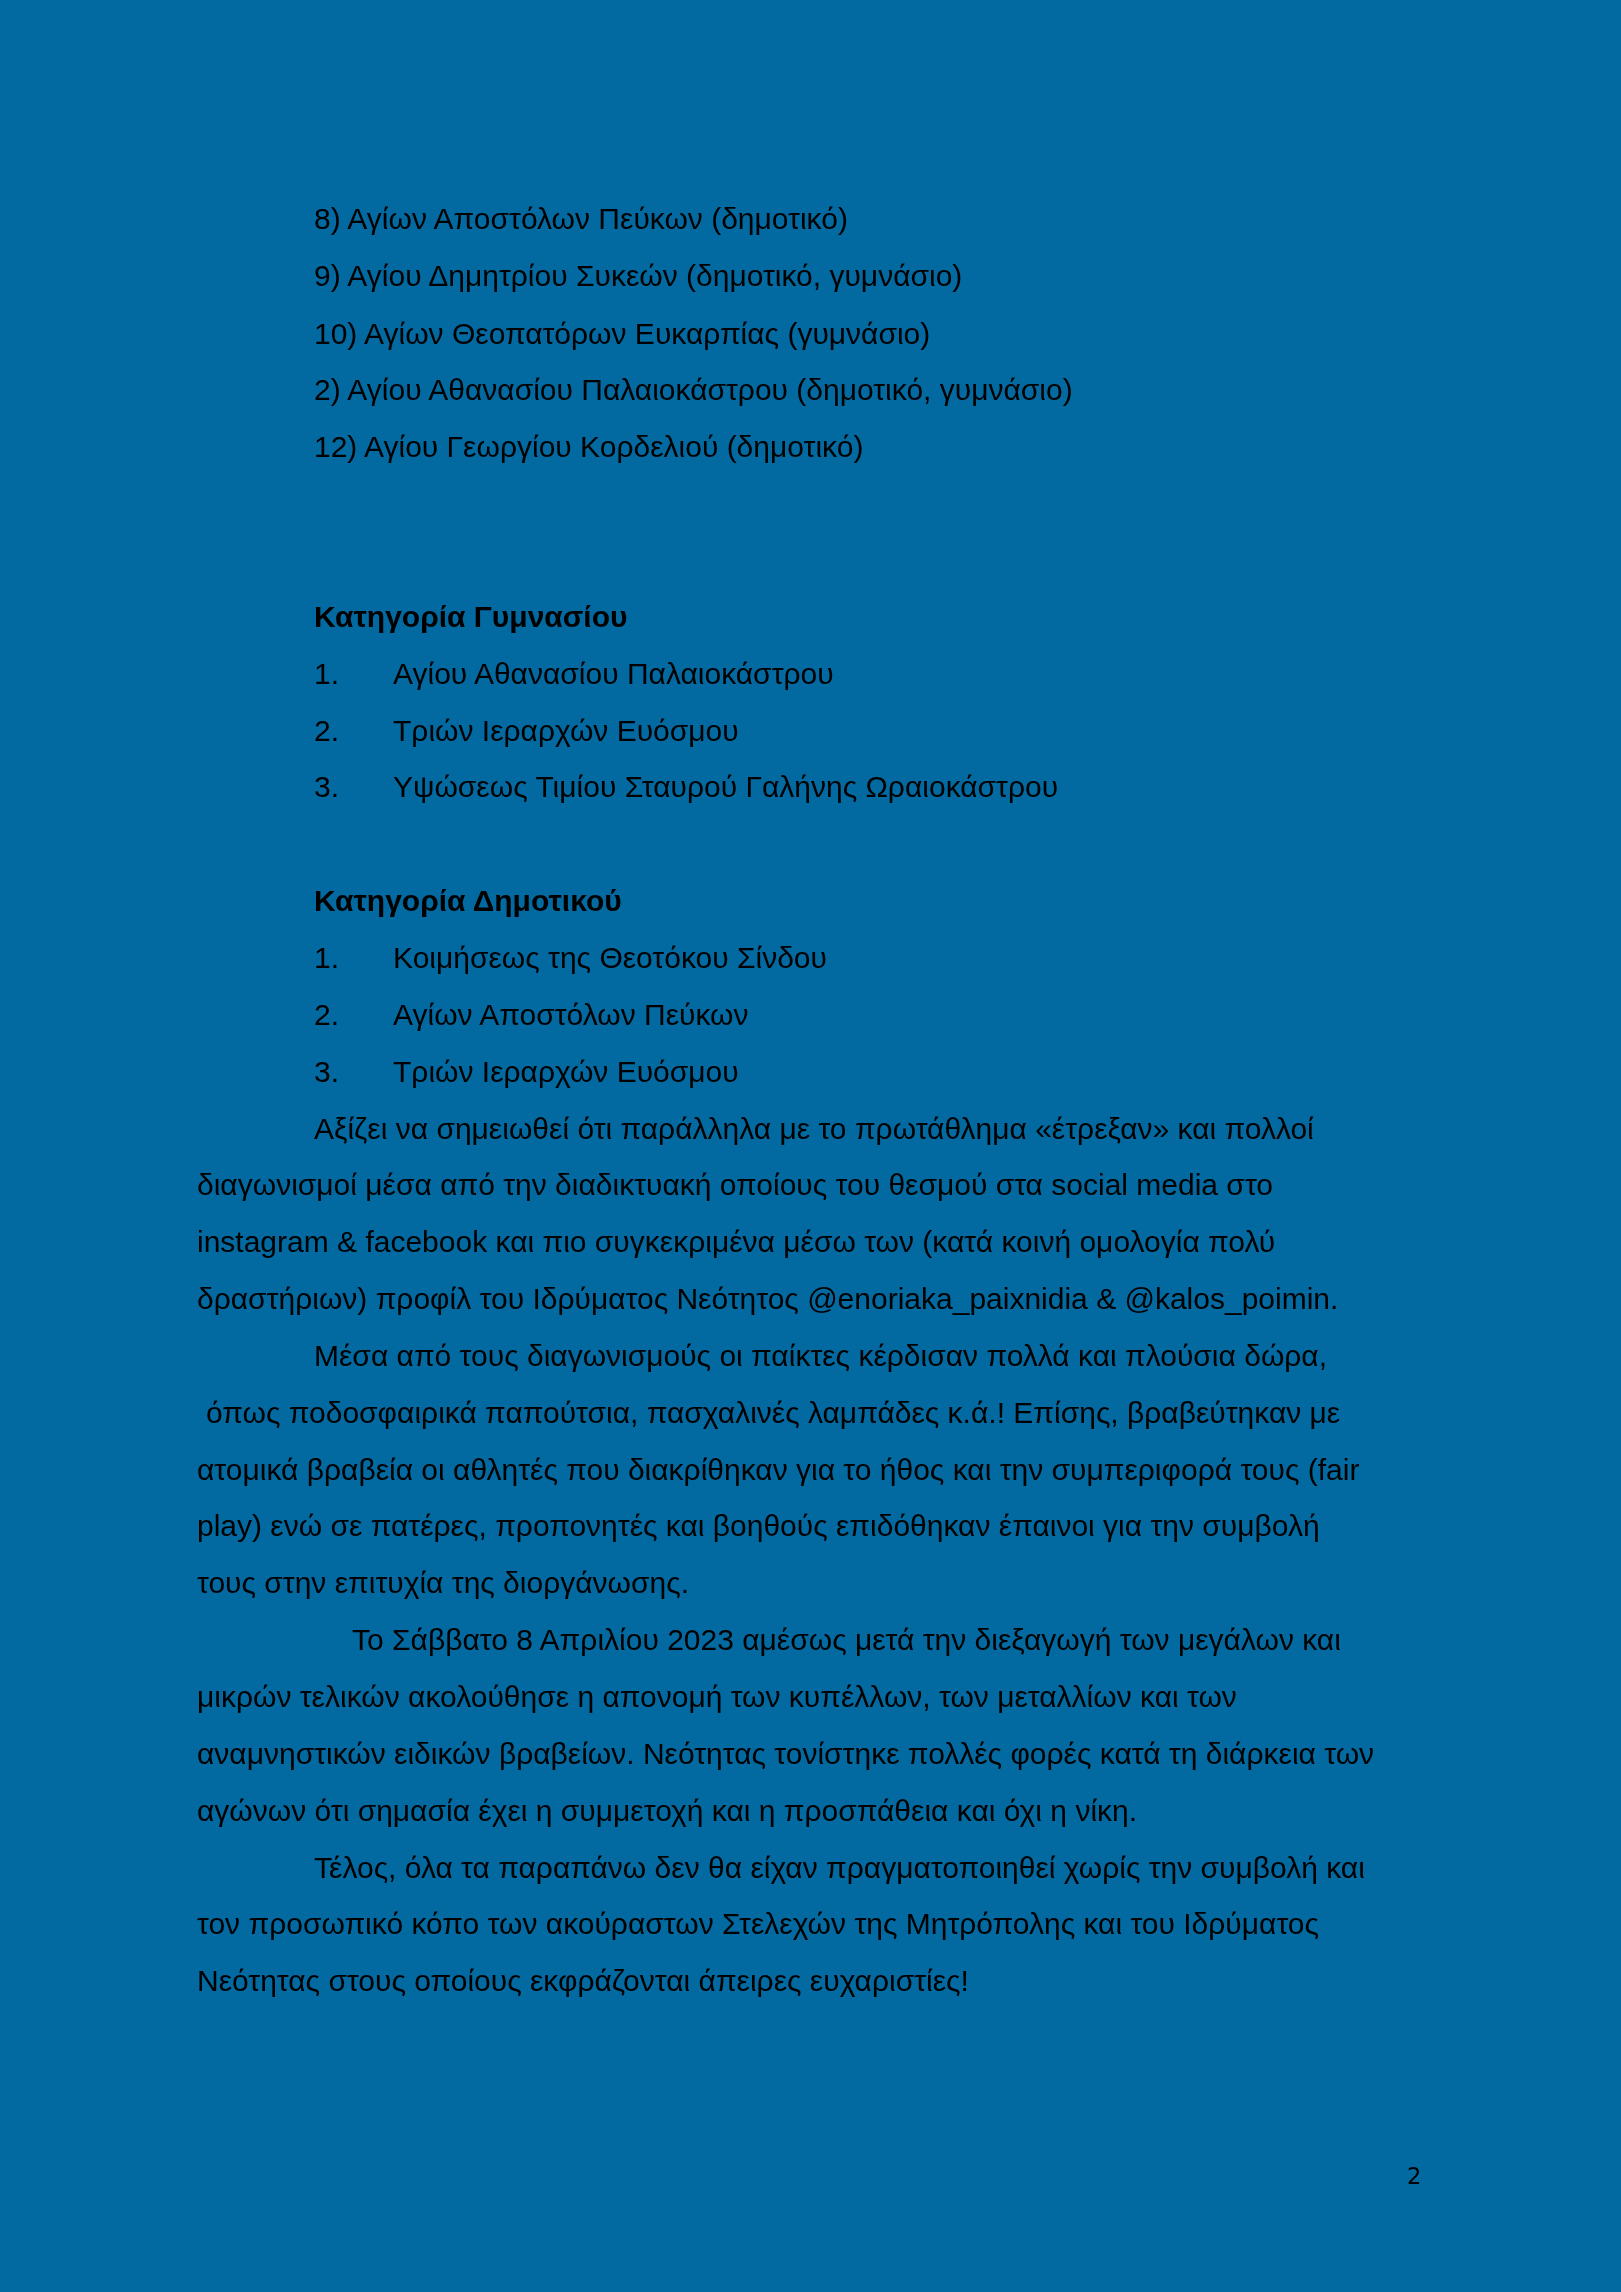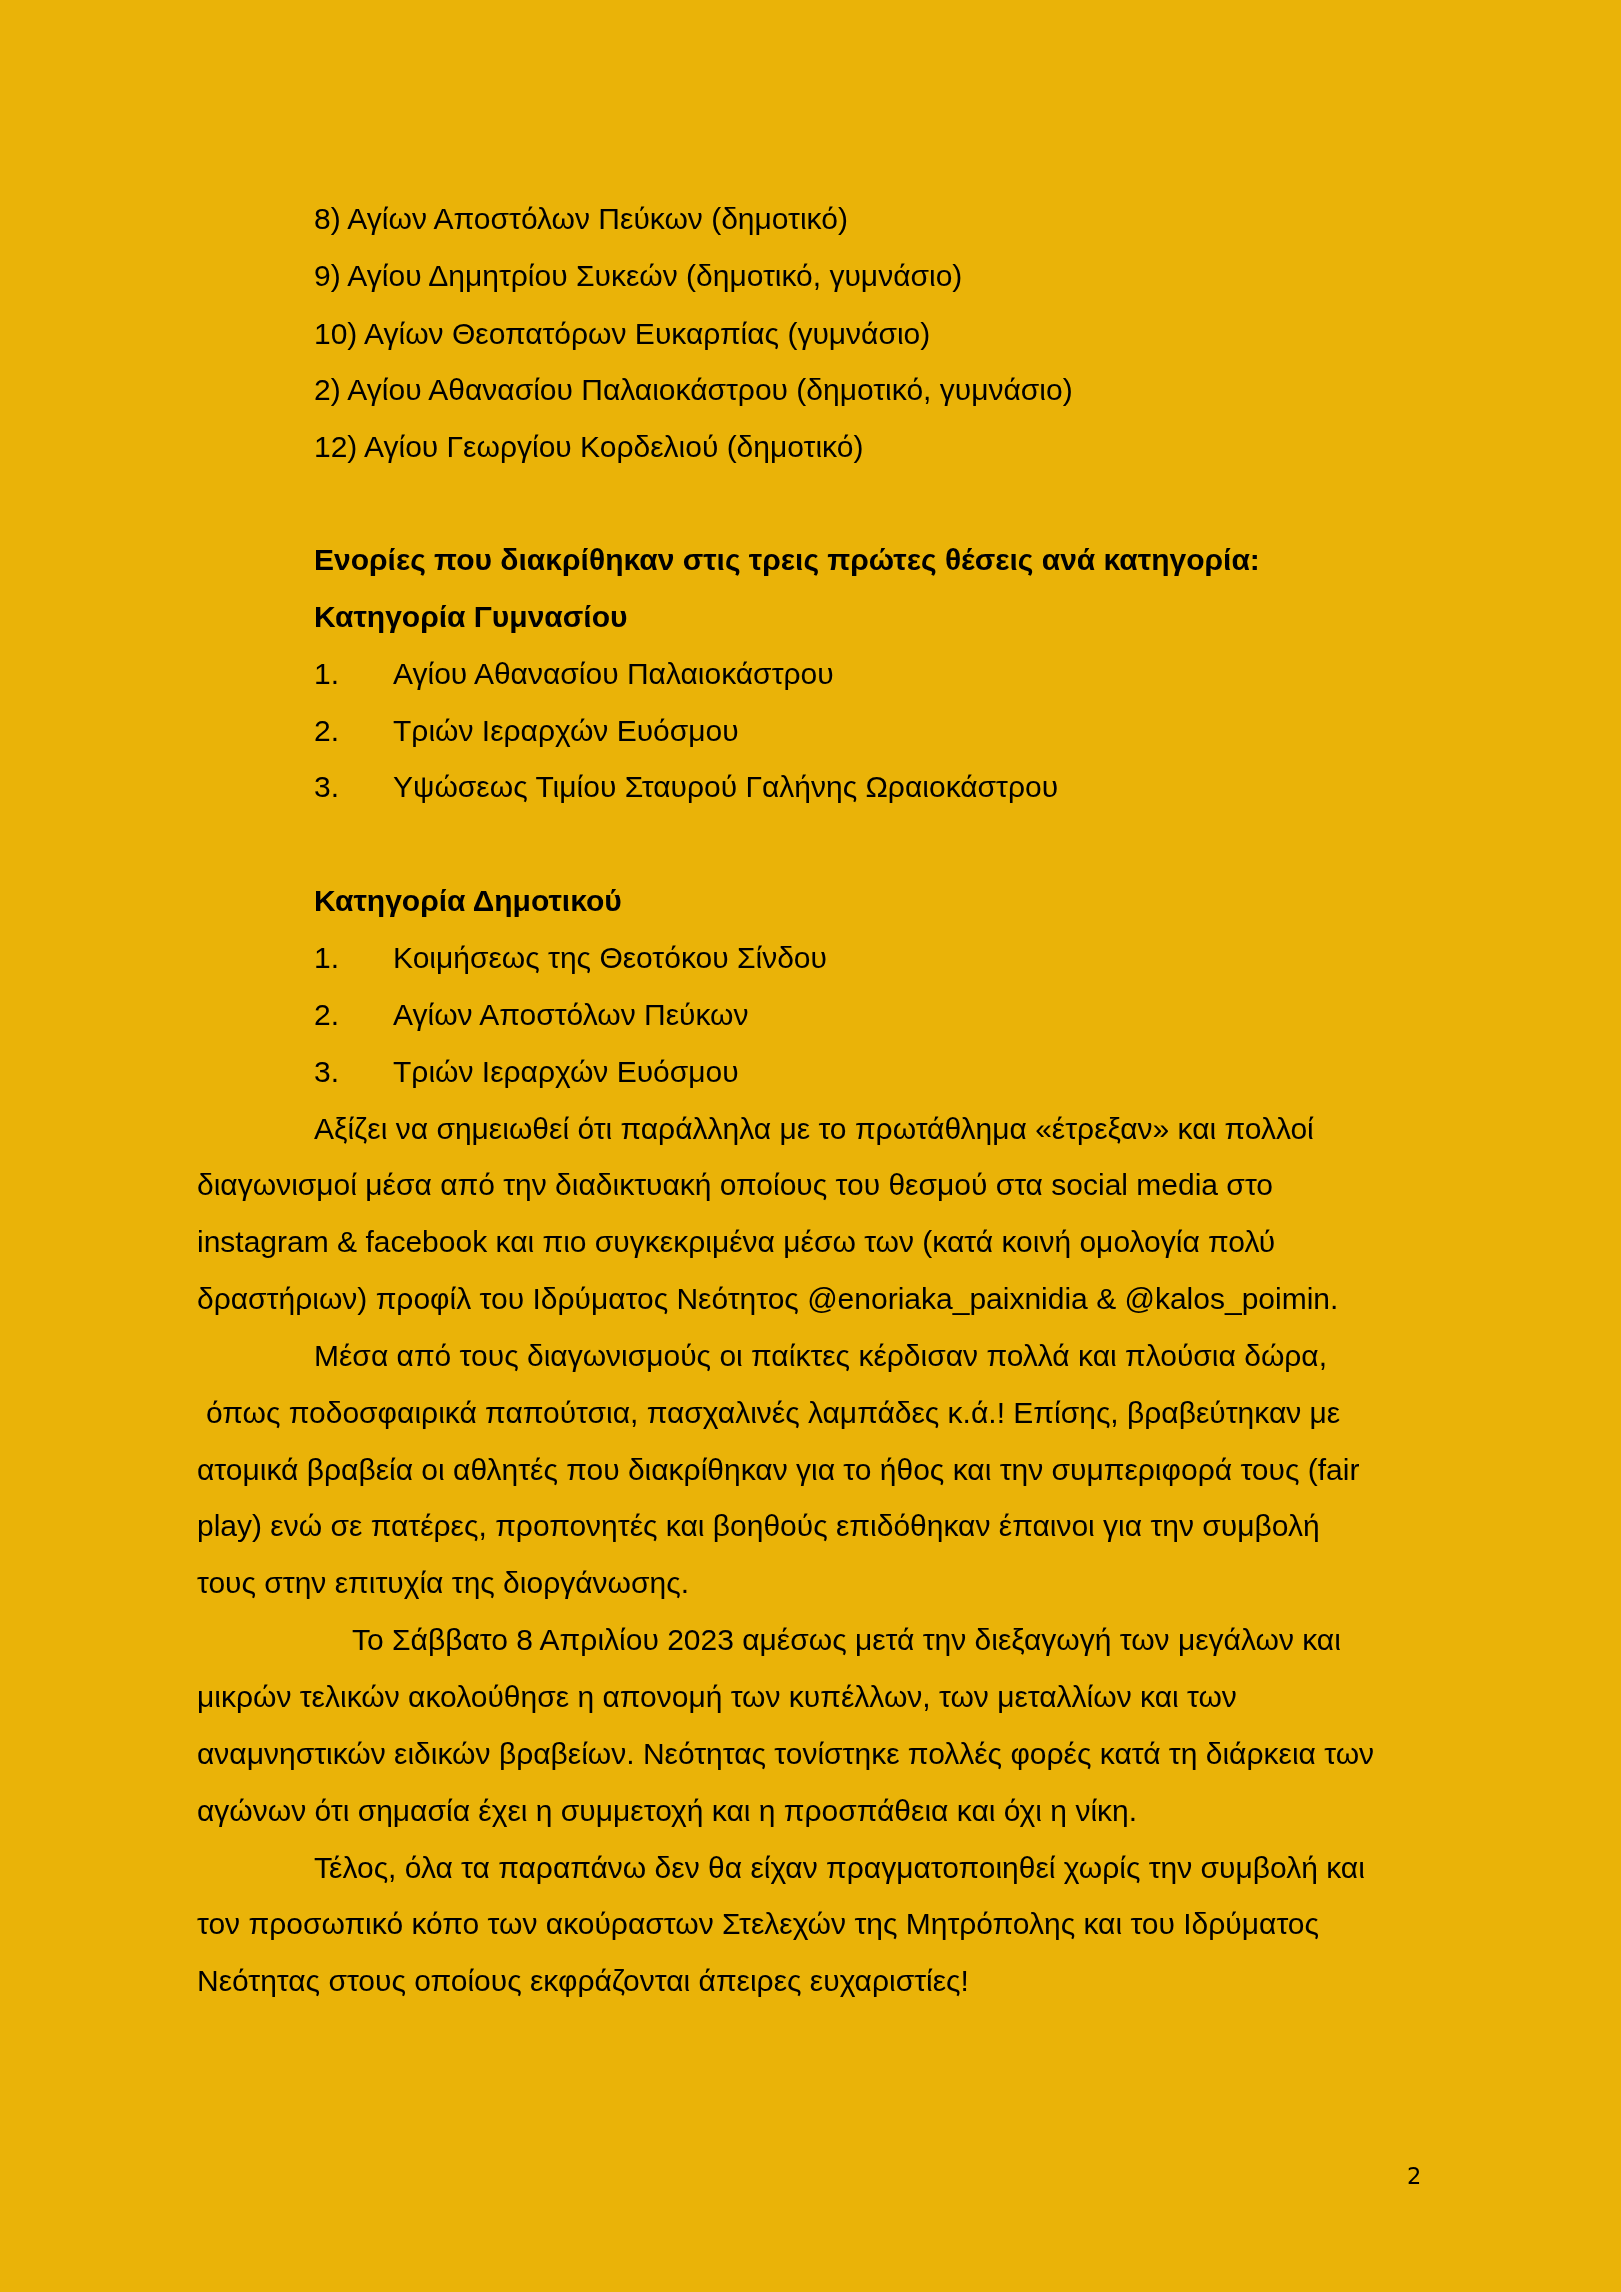--- a/index.html
+++ b/index.html
@@ -1,17 +1,17 @@
 <!DOCTYPE html>
 <html><head>
   <meta charset="utf-8">
   <style>
     html, body { margin: 0; padding: 0; background: #ffffff; }
     body { width: 1621px; height: 2293px; position: relative; overflow: hidden; }
-    .page { position: absolute; left: 0; top: 0; width: 1621px; height: 2293px; background: #eab308; color: #000000; }
+    .page { position: absolute; left: 0; top: 0; width: 1621px; height: 2293px; background: #0369a1; color: #000000; }
     .ln {
       position: absolute;
       font-family: "Liberation Sans", sans-serif;
       font-size: 30px;
       line-height: 39px;
       white-space: nowrap;
       color: #000000;
     }
     .b { font-weight: bold; }
     .num { position: absolute; left: 314px; }
@@ -30,21 +30,20 @@
 <div class="page">
 
   <div>
     <div class="ln" style="left:314px; top:199px;">8) Αγίων Αποστόλων Πεύκων (δημοτικό)</div>
     <div class="ln" style="left:314px; top:256px;">9) Αγίου Δημητρίου Συκεών (δημοτικό, γυμνάσιο)</div>
     <div class="ln" style="left:314px; top:314px;">10) Αγίων Θεοπατόρων Ευκαρπίας (γυμνάσιο)</div>
     <div class="ln" style="left:314px; top:370px;">2) Αγίου Αθανασίου Παλαιοκάστρου (δημοτικό, γυμνάσιο)</div>
     <div class="ln" style="left:314px; top:427px;">12) Αγίου Γεωργίου Κορδελιού (δημοτικό)</div>
   </div>
 
-  <div class="ln b" style="left:314px; top:540px;">Ενορίες που διακρίθηκαν στις τρεις πρώτες θέσεις ανά κατηγορία:</div>
 
   <div>
     <div class="ln b" style="left:314px; top:597px;">Κατηγορία Γυμνασίου</div>
     <div class="ln" style="left:0; top:654px; width:1621px;">
       <span class="num">1.</span>
       <span class="itxt">Αγίου Αθανασίου Παλαιοκάστρου</span>
     </div>
     <div class="ln" style="left:0; top:711px; width:1621px;">
       <span class="num">2.</span>
       <span class="itxt">Τριών Ιεραρχών Ευόσμου</span>

